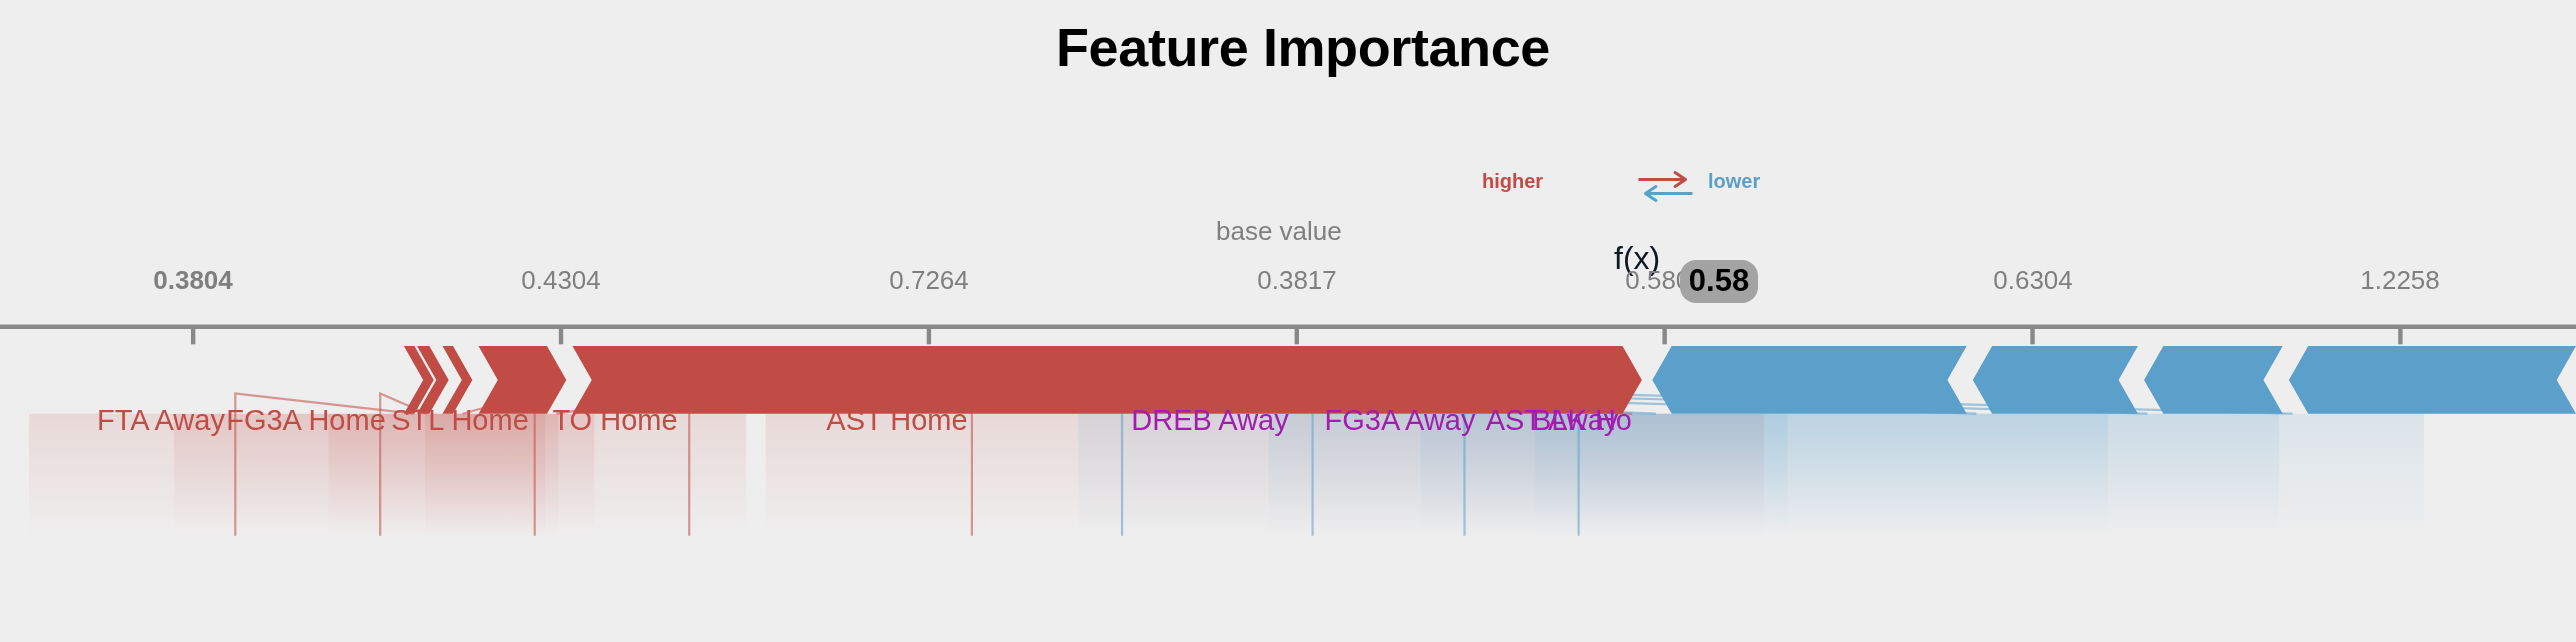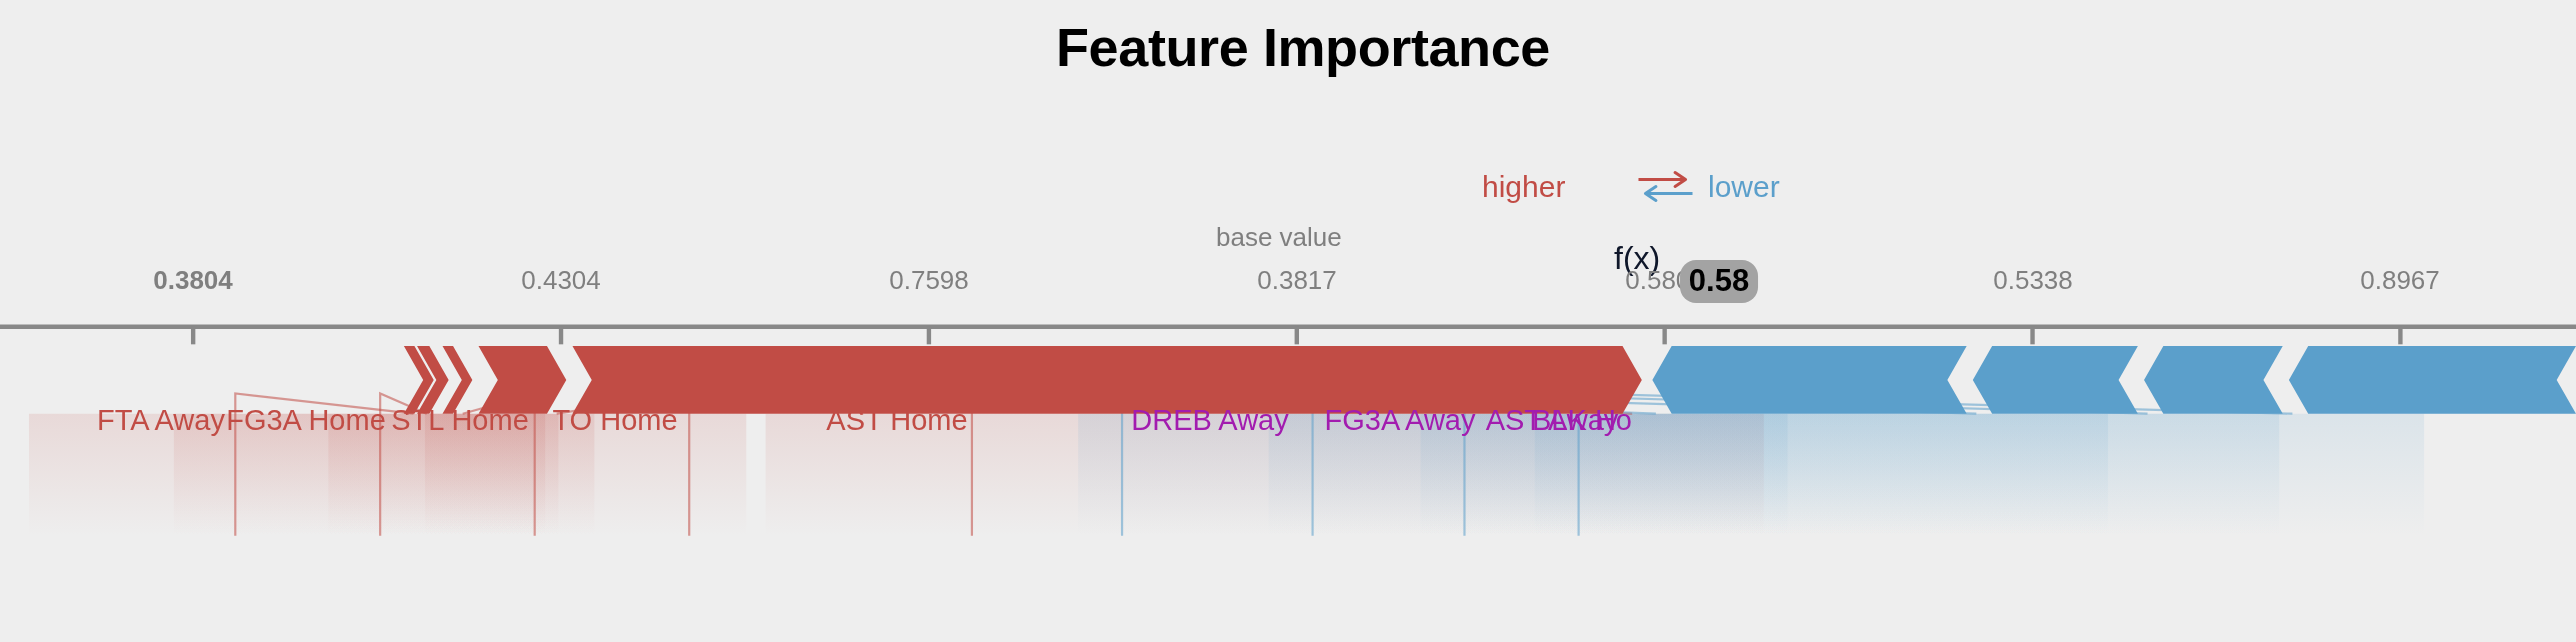--- a/index.html
+++ b/index.html
@@ -27,22 +27,23 @@
     width: 2576px;
     text-align: center;
     font-size: 54px;
     font-weight: bold;
     color: #000000;
     letter-spacing: -0.4px;
     white-space: nowrap;
   }
   .legend-word {
     position: absolute;
-    font-size: 30px;
-    white-space: nowrap;
+    font-size: 20px;
+    white-space: nowrap;
+    font-weight: bold;
   }
   #legend-higher {
     left: 1482px;
     top: 170px;
     color: #c14c45;
   }
   #legend-lower {
     left: 1708px;
     top: 170px;
     color: #5b9fcb;
@@ -50,21 +51,21 @@
   #legend-arrows {
     position: absolute;
     left: 1635px;
     top: 167px;
     width: 61px;
     height: 39px;
   }
   #base-value-label {
     position: absolute;
     left: 1216px;
-    top: 222px;
+    top: 216px;
     font-size: 26px;
     color: #7f7f7f;
     white-space: nowrap;
   }
   #fx-label {
     position: absolute;
     left: 1614px;
     top: 240px;
     font-size: 32px;
     color: #0f172a;
@@ -118,25 +119,25 @@
     <path d="M14 30 H66" stroke="#5b9fcb" stroke-width="3.5" fill="none"></path>
     <path d="M24 22 L12 30 L24 38" stroke="#5b9fcb" stroke-width="3.5" fill="none" stroke-linecap="round" stroke-linejoin="round"></path>
   </svg>
 
   <div id="base-value-label">base value</div>
   <div id="fx-label">f(x)</div>
 
   <div id="tick-labels">
       <div class="tick-label" style="left: 193px; font-weight: bold;">0.3804</div>
       <div class="tick-label" style="left: 561px;">0.4304</div>
-      <div class="tick-label" style="left: 929px;">0.7598</div>
+      <div class="tick-label" style="left: 929px;">0.7264</div>
       <div class="tick-label" style="left: 1297px;">0.3817</div>
       <div class="tick-label" style="left: 1665px;">0.5804</div>
-      <div class="tick-label" style="left: 2033px;">0.5338</div>
-      <div class="tick-label" style="left: 2400px;">0.8967</div>
+      <div class="tick-label" style="left: 2033px;">0.6304</div>
+      <div class="tick-label" style="left: 2400px;">1.2258</div>
     </div>
 
   <div id="fx-value">0.58</div>
 
   <svg id="graphics" width="2576" height="643" viewBox="0 0 2934 732" style="position:absolute;left:0;top:0;">
     <defs>
       <linearGradient id="posFade" x1="0" y1="0" x2="0" y2="1">
         <stop offset="0%" stop-color="#c14c45" stop-opacity="0.13"></stop>
         <stop offset="100%" stop-color="#c14c45" stop-opacity="0.0"></stop>
       </linearGradient>

